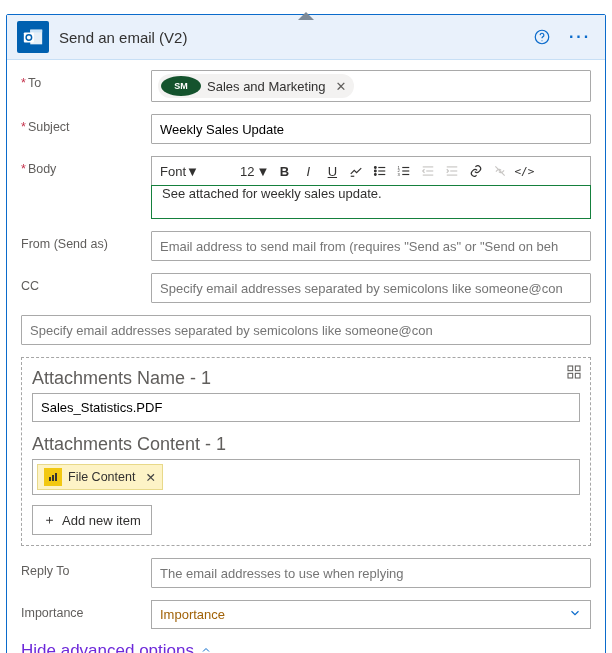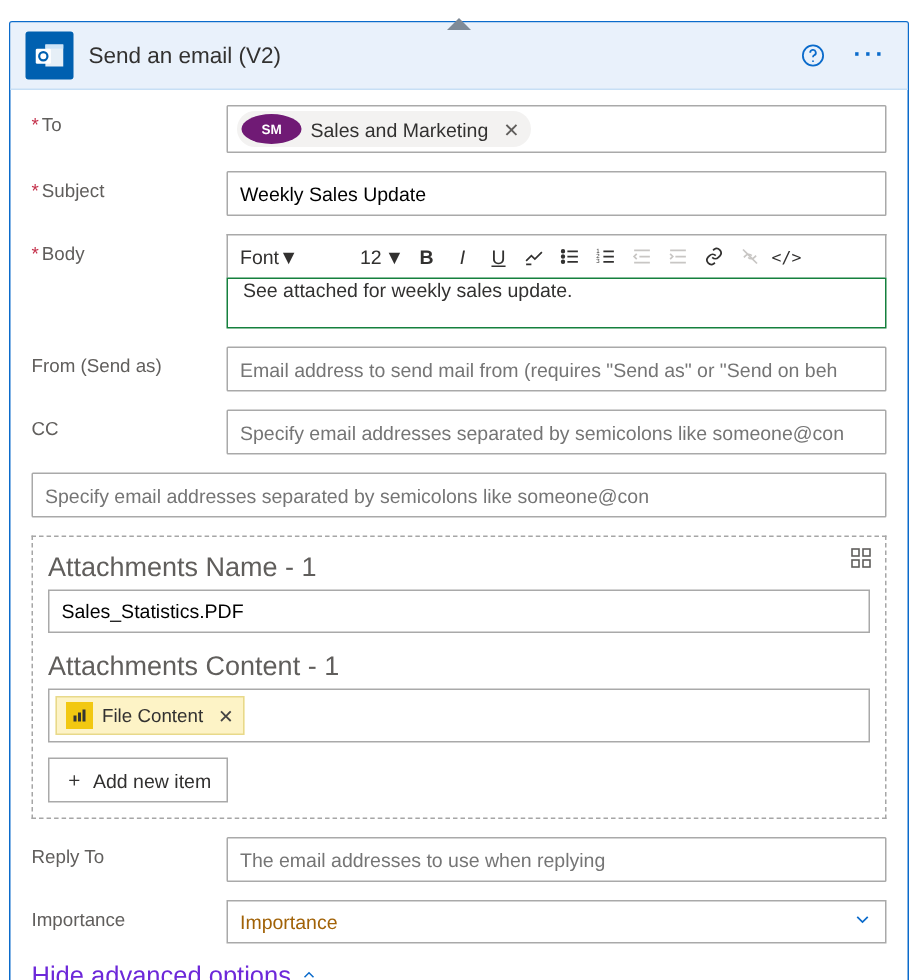--- a/index.html
+++ b/index.html
@@ -87,21 +87,21 @@
   .chip {
     display: inline-flex;
     align-items: center;
     background: #f3f2f1;
     border-radius: 12px;
     padding: 2px 8px 2px 3px;
     gap: 6px;
   }
   .chip .avatar {
     width: 40px; height: 20px; border-radius: 50%;
-    background: #701a75;
+    background: #14532d;
     color: #fff;
     font-size: 9px;
     font-weight: 600;
     display: flex; align-items: center; justify-content: center;
   }
   .chip .x { color: #605e5c; cursor: pointer; margin-left: 4px; }
   .editor-toolbar {
     border: 1px solid #a9a9a9;
     border-bottom: none;
     display: flex;

